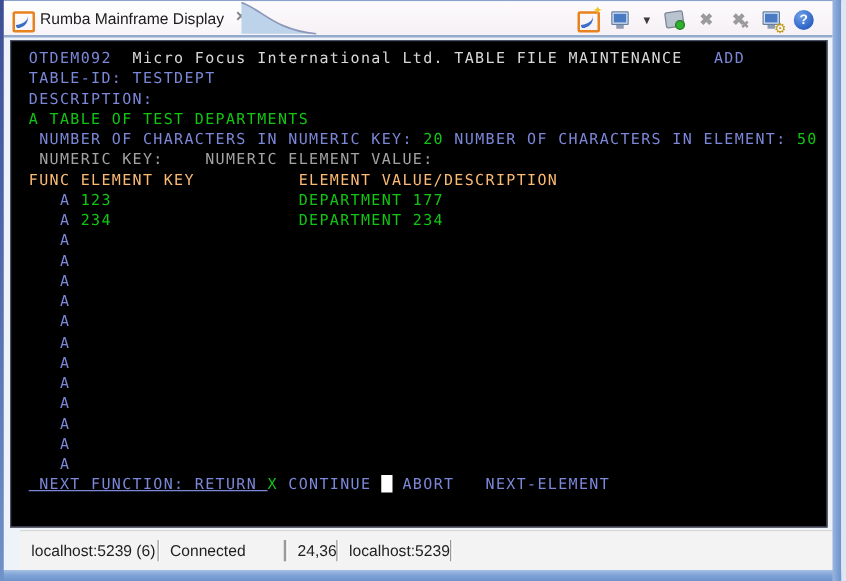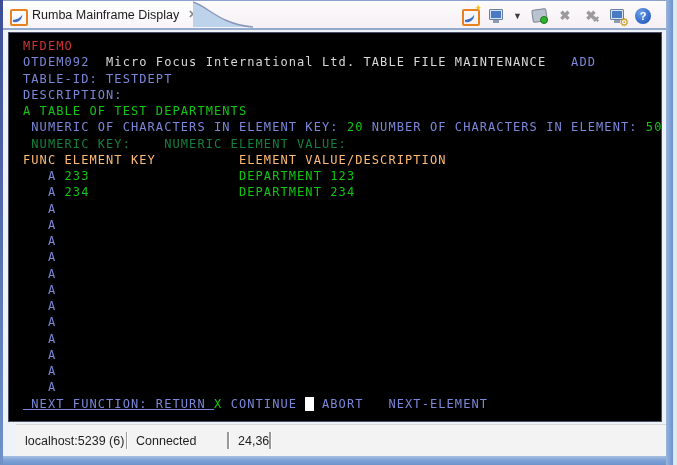--- a/index.html
+++ b/index.html
@@ -117,29 +117,28 @@
         <span class="mini-stand"></span>
         <span class="gear">⚙</span>
       </span>
       <span class="tbtn">
         <span class="help-circle">?</span>
       </span>
     </div>
   </div>
 
   <div class="terminal" id="terminal">
-      <div class="term-line"><span style="color: rgb(205, 51, 51);">MFDEMO</span></div>
       <div class="term-line"><span style="color: rgb(123, 135, 216);">OTDEM092  </span><span style="color: rgb(216, 216, 216);">Micro Focus International Ltd. TABLE FILE MAINTENANCE   </span><span style="color: rgb(123, 135, 216);">ADD</span></div>
       <div class="term-line"><span style="color: rgb(123, 135, 216);">TABLE-ID: TESTDEPT</span></div>
       <div class="term-line"><span style="color: rgb(123, 135, 216); margin-top: 16px;">DESCRIPTION:</span></div>
       <div class="term-line"><span style="color: rgb(16, 198, 16);">A TABLE OF TEST DEPARTMENTS</span></div>
-      <div class="term-line"><span style="color: rgb(123, 135, 216);"> NUMERIC OF CHARACTERS IN ELEMENT KEY: </span><span style="color: rgb(16, 198, 16);">20</span><span style="color: rgb(123, 135, 216);"> NUMBER OF CHARACTERS IN ELEMENT: </span><span style="color: rgb(16, 198, 16);">50</span></div>
-      <div class="term-line"><span style="color: #15803d;"> NUMERIC KEY:    NUMERIC ELEMENT VALUE:</span></div>
+      <div class="term-line"><span style="color: rgb(123, 135, 216);"> NUMBER OF CHARACTERS IN NUMERIC KEY: </span><span style="color: rgb(16, 198, 16);">20</span><span style="color: rgb(123, 135, 216);"> NUMBER OF CHARACTERS IN ELEMENT: </span><span style="color: rgb(16, 198, 16);">50</span></div>
+      <div class="term-line"><span style="color: #a3a3a3;"> NUMERIC KEY:    NUMERIC ELEMENT VALUE:</span></div>
       <div class="term-line"><span style="color: #fdba74;">FUNC ELEMENT KEY          ELEMENT VALUE/DESCRIPTION</span></div>
-      <div class="term-line"><span style="color: rgb(123, 135, 216);">   A </span><span style="color: rgb(16, 198, 16);">233                  DEPARTMENT 123</span></div>
+      <div class="term-line"><span style="color: rgb(123, 135, 216);">   A </span><span style="color: rgb(16, 198, 16);">123                  DEPARTMENT 177</span></div>
       <div class="term-line"><span style="color: rgb(123, 135, 216);">   A </span><span style="color: rgb(16, 198, 16);">234                  DEPARTMENT 234</span></div>
       <div class="term-line"><span style="color: rgb(123, 135, 216);">   A</span></div>
       <div class="term-line"><span style="color: rgb(123, 135, 216);">   A</span></div>
       <div class="term-line"><span style="color: rgb(123, 135, 216);">   A</span></div>
       <div class="term-line"><span style="color: rgb(123, 135, 216);">   A</span></div>
       <div class="term-line"><span style="color: rgb(123, 135, 216);">   A</span></div>
       <div class="term-line"><span style="color: rgb(123, 135, 216);">   A</span></div>
       <div class="term-line"><span style="color: rgb(123, 135, 216);">   A</span></div>
       <div class="term-line"><span style="color: rgb(123, 135, 216);">   A</span></div>
       <div class="term-line"><span style="color: rgb(123, 135, 216);">   A</span></div>
@@ -150,20 +149,21 @@
     </div>
 
   <div class="statusbar" id="statusbar">
       <span class="status-seg">localhost:5239 (6)</span>
       <span class="status-div"></span>
       <span class="status-seg">Connected</span>
       <span class="status-div"></span>
       <span class="status-div"></span>
       <span class="status-seg">24,36</span>
       <span class="status-div"></span>
+      <span class="status-seg">localhost:5239</span>
       <span class="status-div"></span>
     </div>
 
   <div class="frame-bottom"></div>
   <div class="frame-right-blue"></div>
   <div class="frame-right-edge"></div>
   <div class="frame-left"></div>
 </div>
 
 </body></html>

